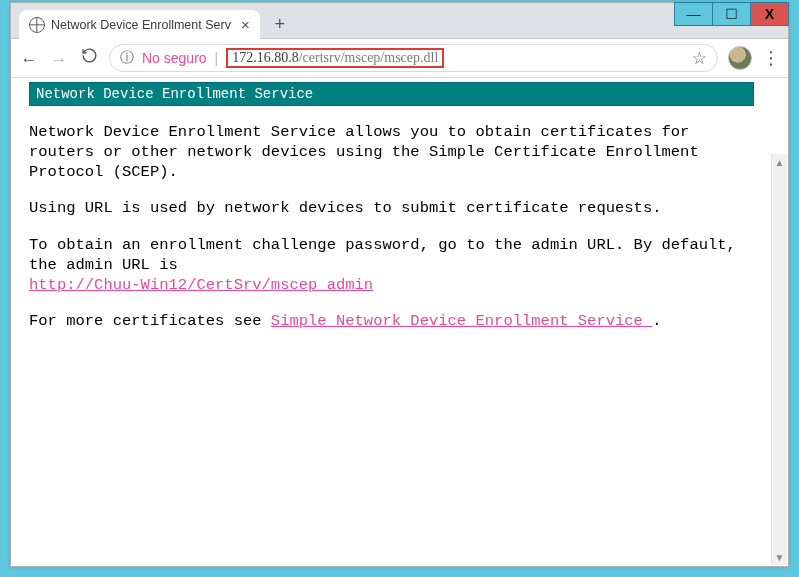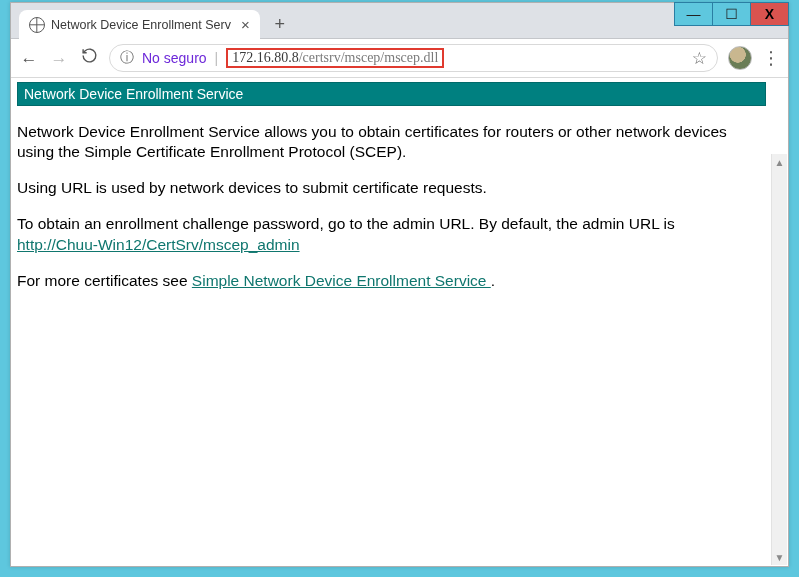--- a/index.html
+++ b/index.html
@@ -113,21 +113,21 @@
     border-radius:14px;
     display:flex;
     align-items:center;
     padding:0 10px;
     gap:8px;
     font-size:14px;
     color:#6b6b6b;
     background:#fff;
   }
   .sec-icon { font-size:14px; color:#6b6b6b; }
-  .sec-text { color:#6d28d9;text-align:center; }
+  .sec-text { color:#ec4899;text-align:center; }
   .divider { color:#bcbcbc; }
   .url-box {
     border:2px solid #e03a2f;
     padding: 0 4px;
     font-family: Liberation Serif, serif;
     color:#7a7a7a;
     white-space:nowrap;
   }
   .url-box .host { color:#3a3a3a; }
   .star { margin-left:auto; color:#6b6b6b; font-size:17px;}
@@ -137,35 +137,35 @@
     border:1px solid #bbb;
   }
   .menu-dots { font-size:18px; color:#555; letter-spacing:1px; text-align:center; width:18px; line-height:0.5;}
   
   .viewport {
     flex:1;
     overflow:auto;
     background:#fff;
   }
   .page {
-    padding: 4px 6px;
-    font-family: Liberation Sans, sans-serif;
+    padding: 4px 18px;
+    font-family: Liberation Mono, monospace;
     font-size: 15.5px;
     color:#000;
   }
   .heading-bar {
     background:#008080;
     color:#fff;
     font-size:14px;
     padding:3px 6px;
     margin-bottom:10px;
     border:1px solid #006a6a;
   }
   .page p { margin: 16px 0 16px 0; line-height:1.3;}
-  .page a { color:#0f766e; text-decoration:underline;}
+  .page a { color:#ec4899; text-decoration:underline;}
   
   .scrollbar-track {
     position:absolute;
     right:1px; top:76px; bottom:1px; width:16px;
     background:#f0f0f0;
     border-left:1px solid #e2e2e2;
   }
   .scrollbar-arrow {
     height:16px; display:flex; align-items:center; justify-content:center;
     color:#8a8a8a; font-size:10px;

